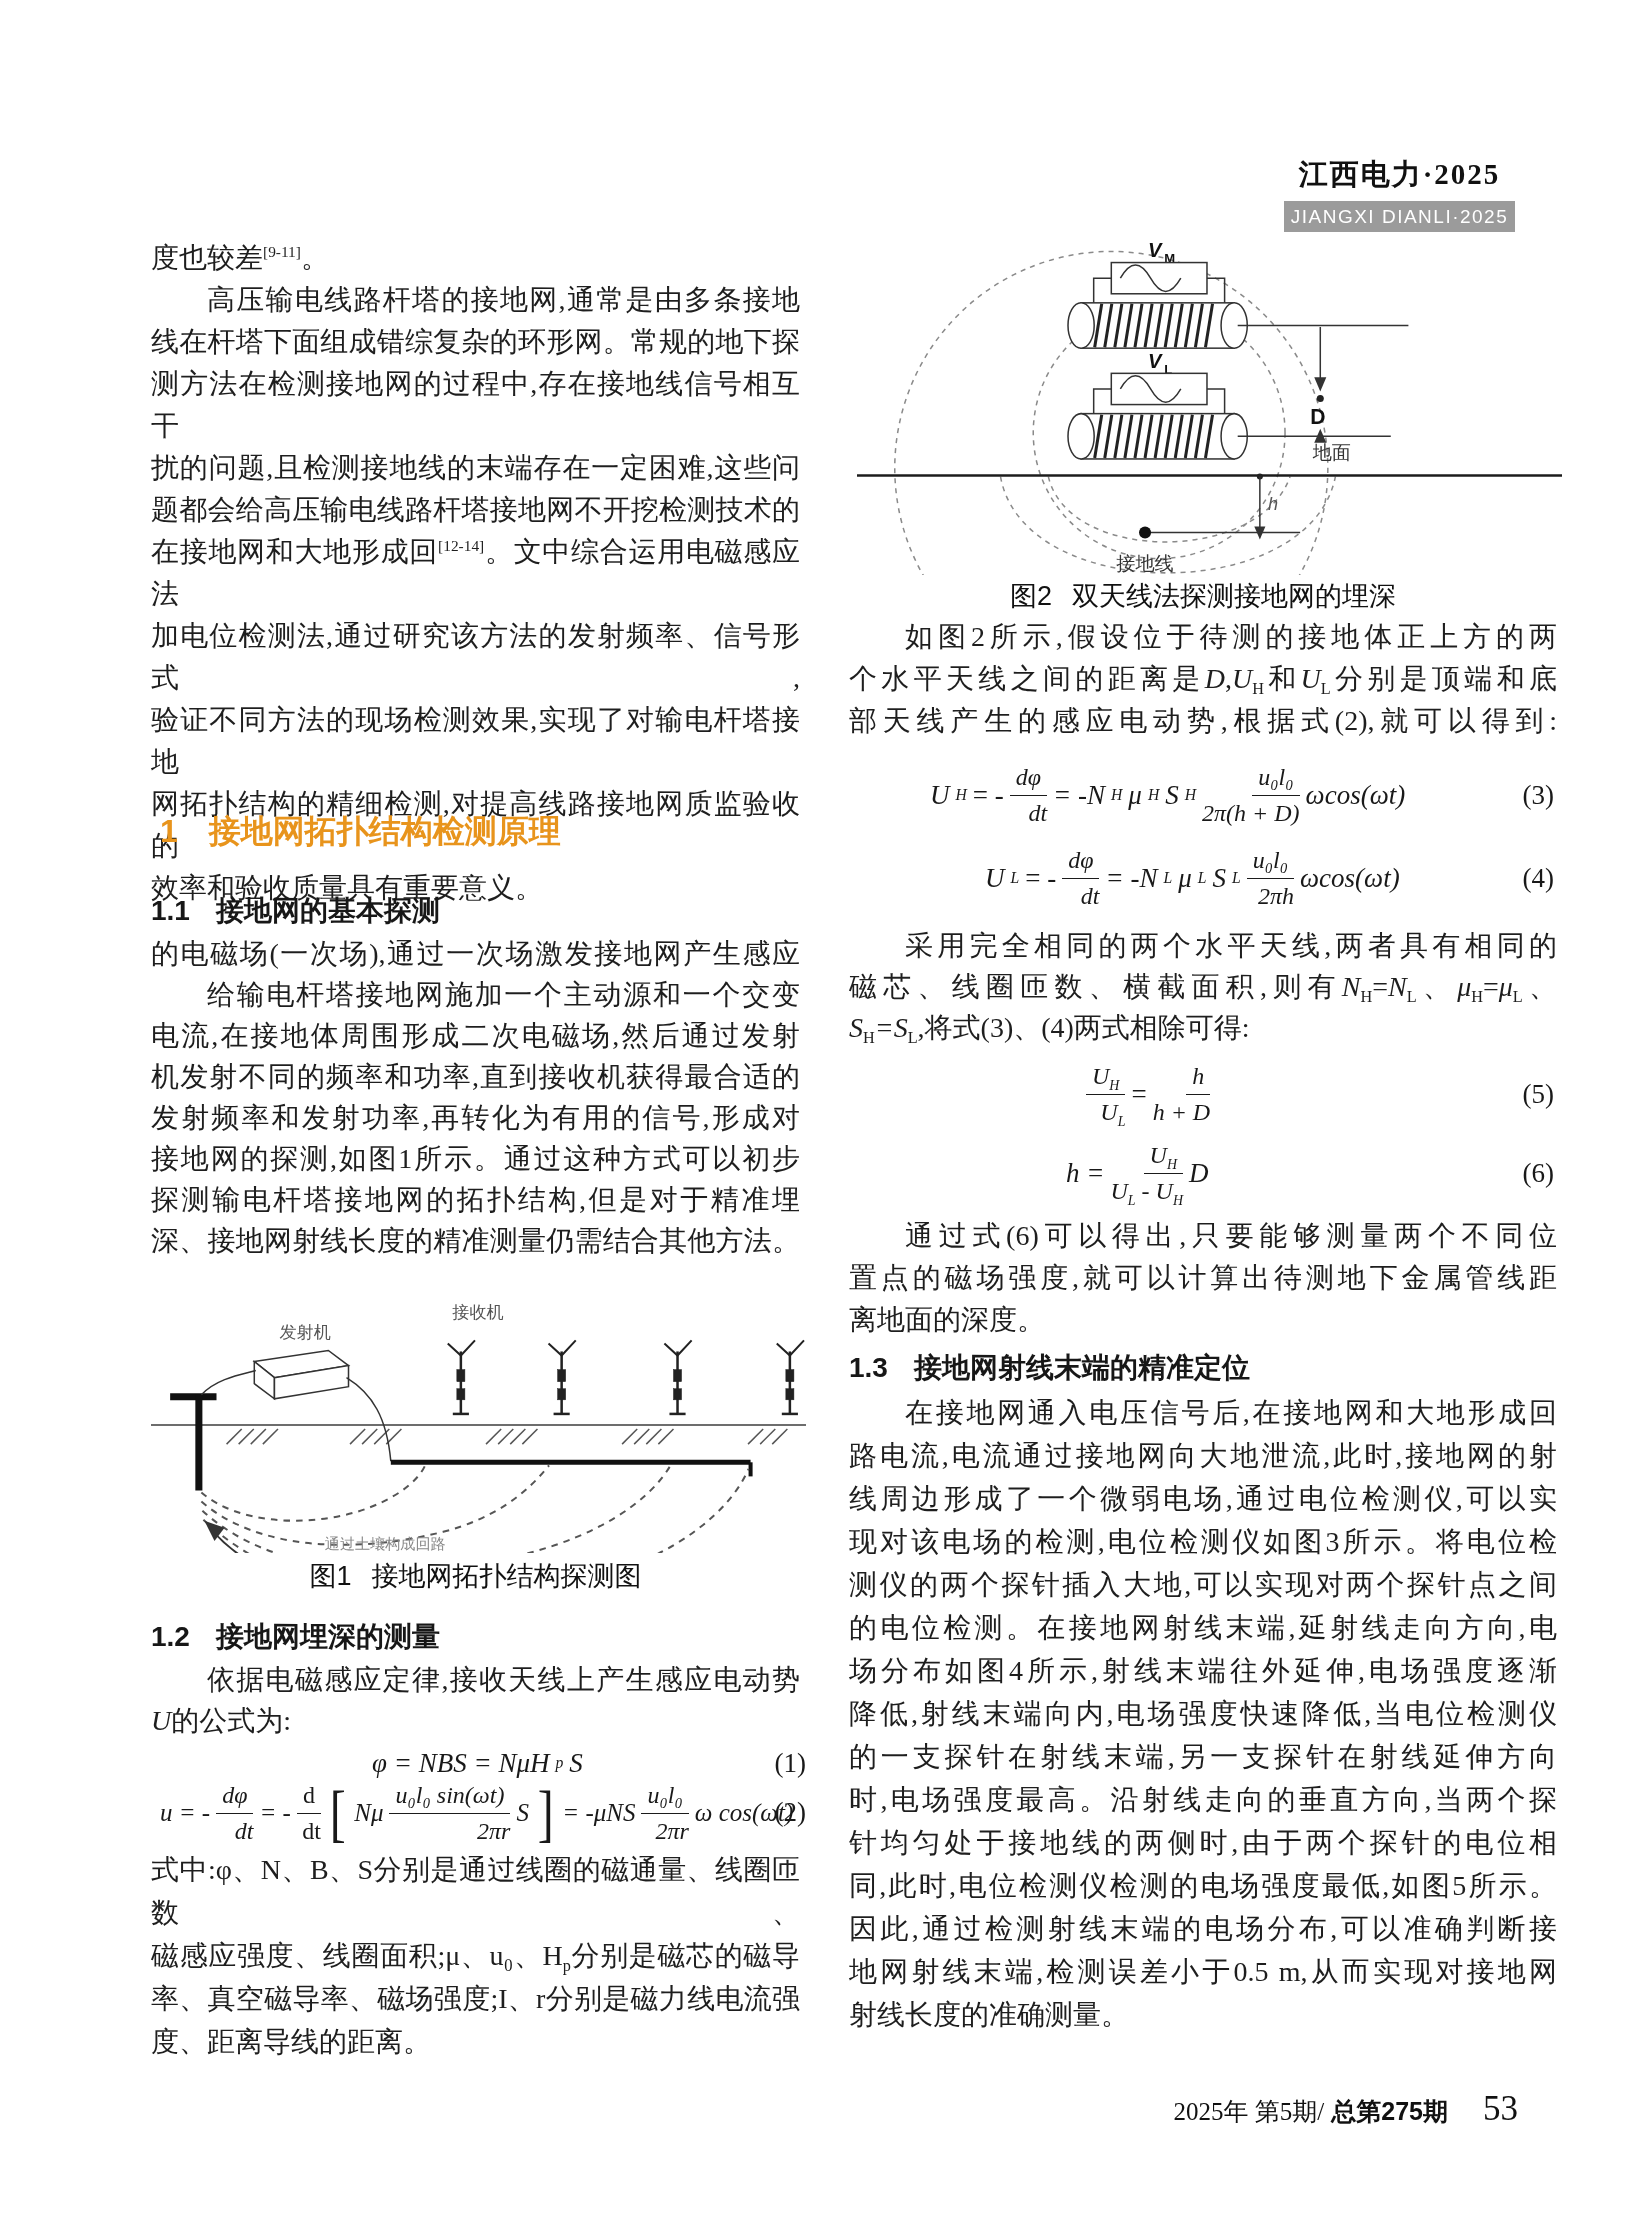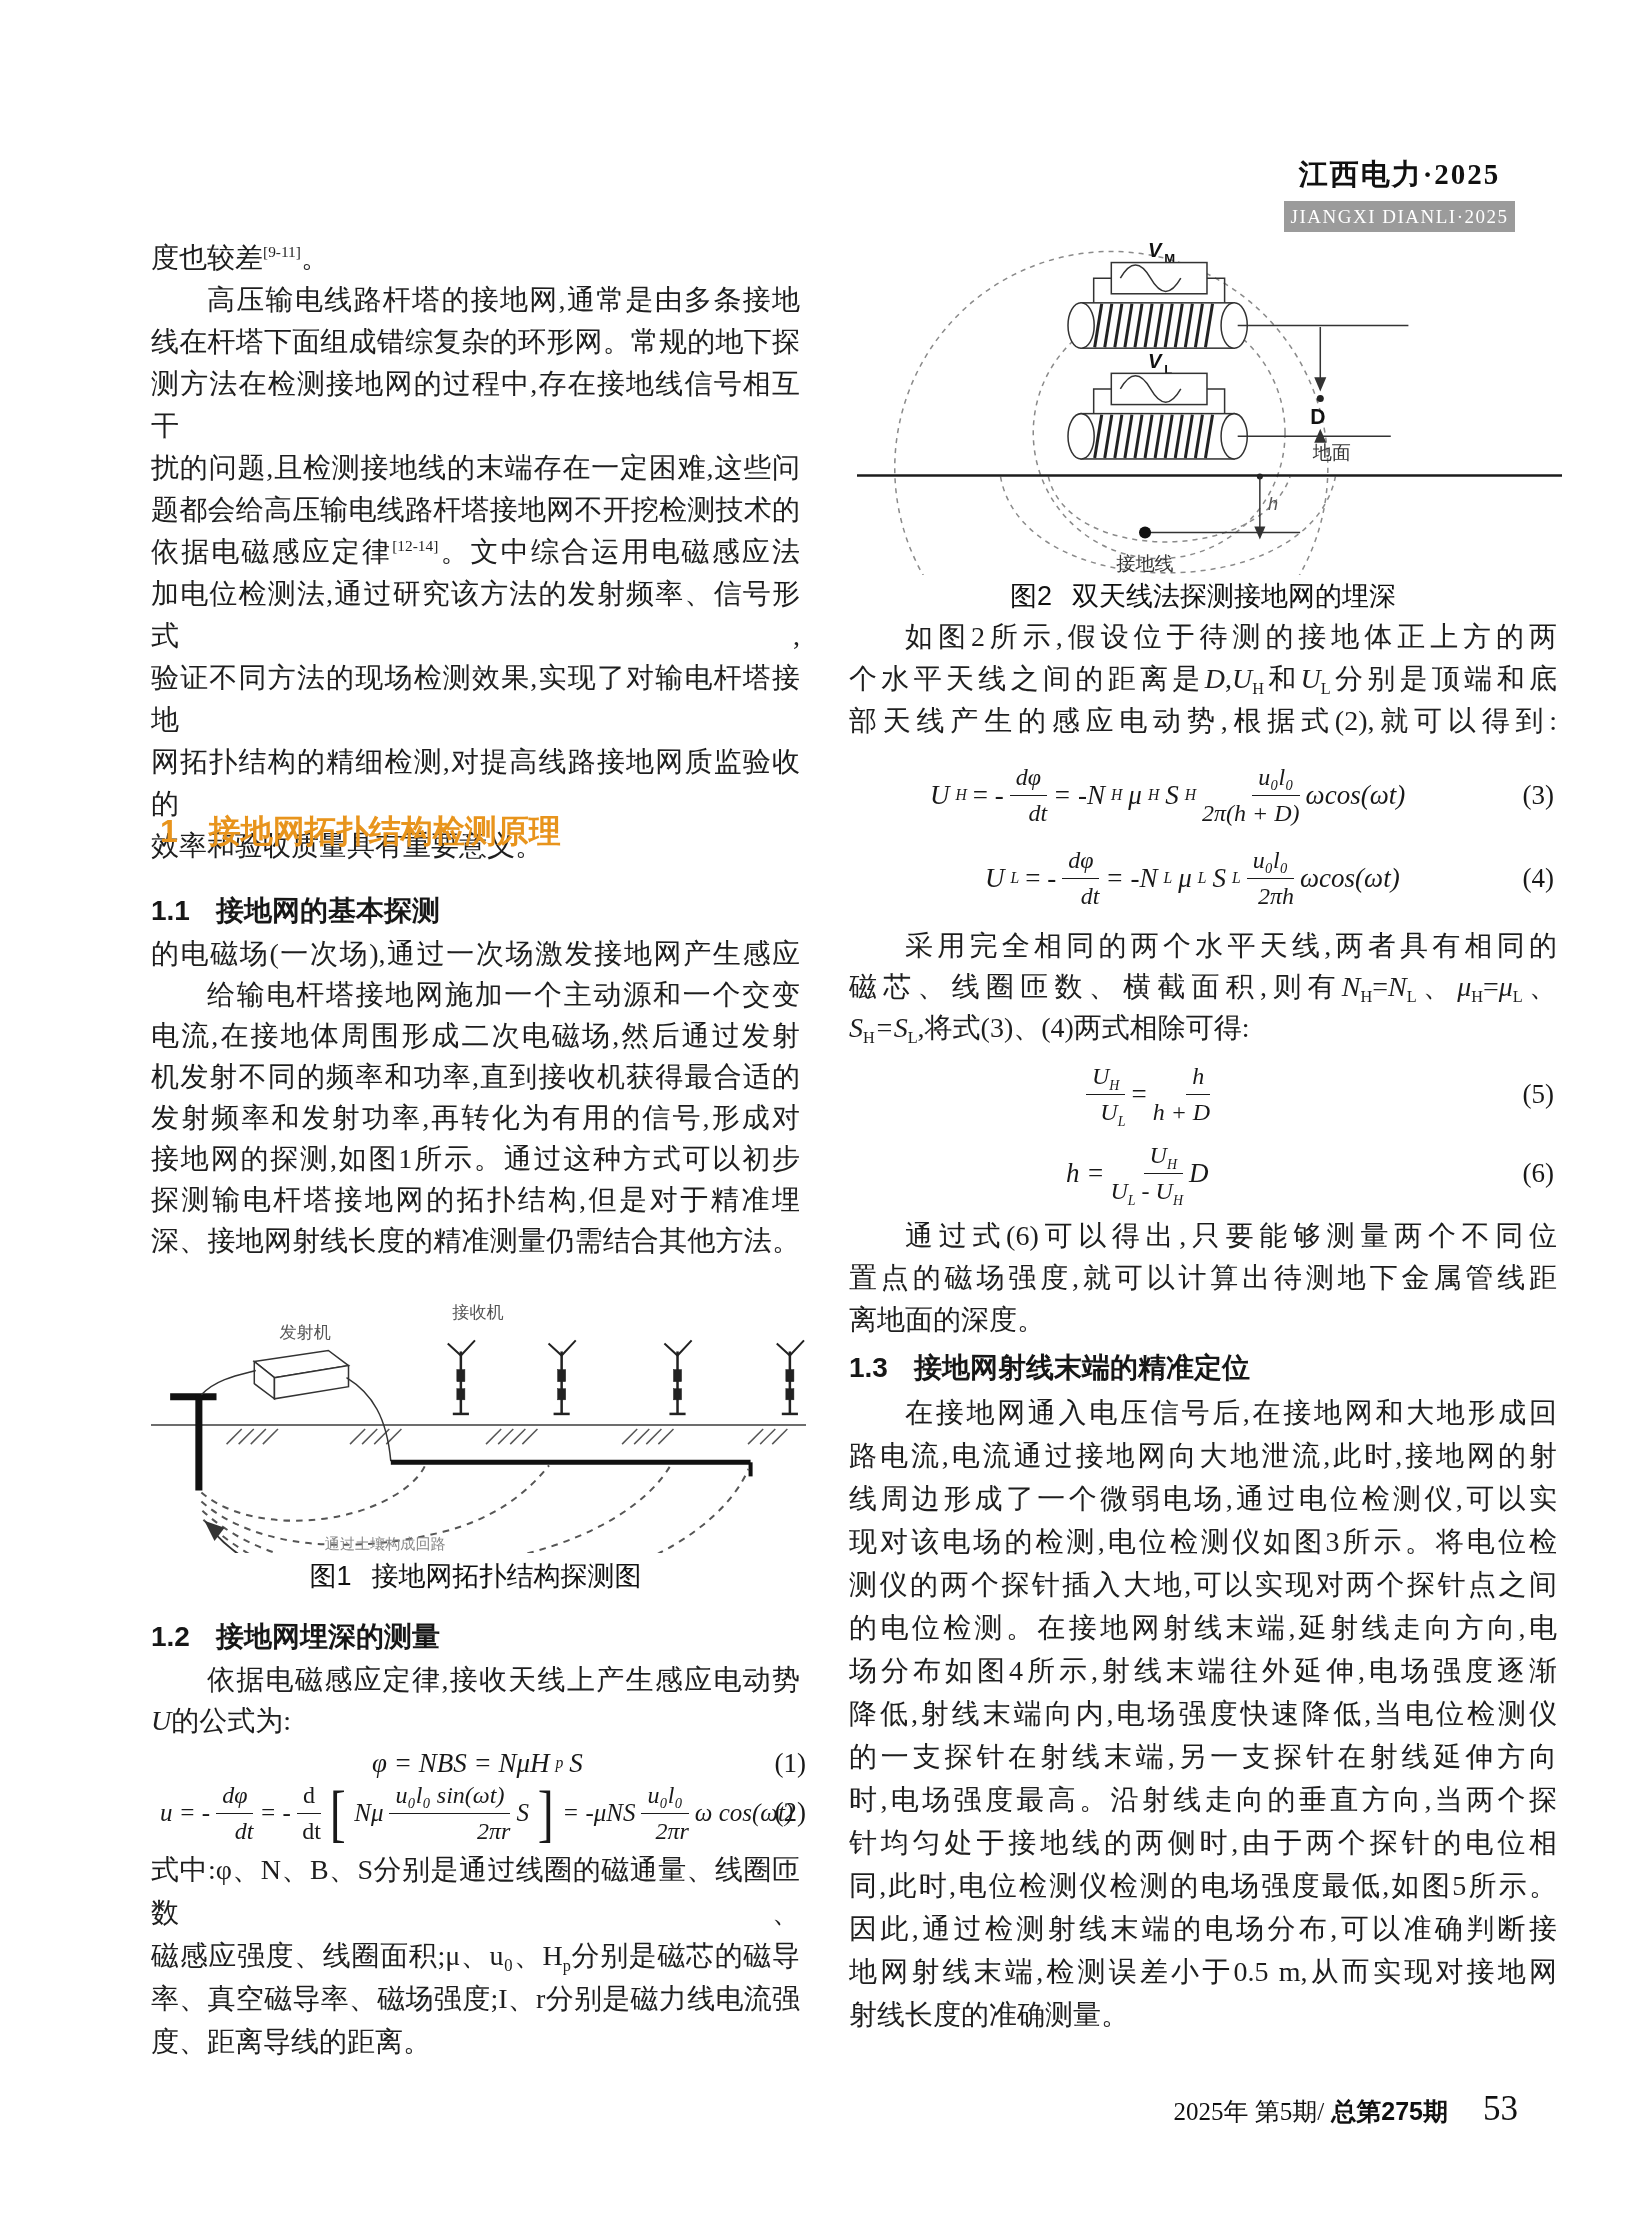--- a/index.html
+++ b/index.html
@@ -3,21 +3,21 @@
 <meta charset="utf-8">
 <style>
   html,body{margin:0;padding:0;background:#e8e8e8;}
   .page{position:relative;width:1645px;height:2216px;background:#ffffff;overflow:hidden;
         font-family:"Liberation Serif",serif;color:#1e1e1e;}
   
   .brand-cn{position:absolute;left:1284px;top:155px;width:231px;text-align:center;
             font-weight:bold;font-size:29px;letter-spacing:2px;color:#111;}
   .brand-en{position:absolute;left:1284px;top:201px;width:231px;height:31px;line-height:31px;
             background:#9b9b9b;color:#fff;text-align:center;
-            font-family:Liberation Serif, serif;font-size:19px;letter-spacing:1.5px;}
+            font-family:Liberation Sans, sans-serif;font-size:19px;letter-spacing:1.5px;}
   
   .para{position:absolute;}
   .para.left{left:151px;width:649px;}
   .para.right{left:849px;width:708px;}
   .tl{display:block;line-height:42px;font-size:28px;text-align:justify;color:#1e1e1e;}
   .tl.j{text-align-last:justify;}
   .tl.ind{text-indent:56px;}
   sup{font-size:0.55em;vertical-align:super;line-height:0;}
   sub{font-size:0.58em;vertical-align:-6px;line-height:0;}
   .it{font-style:italic;}
@@ -63,21 +63,21 @@
   <div class="para left" style="top:237px">
     <div class="tl"><span>度也较差</span><sup>[9-11]</sup><span>。</span></div>
   </div>
 
   <div class="para left" style="top:279px">
     <div class="tl j ind">高压输电线路杆塔的接地网,通常是由多条接地</div>
     <div class="tl j">线在杆塔下面组成错综复杂的环形网。常规的地下探</div>
     <div class="tl j">测方法在检测接地网的过程中,存在接地线信号相互干</div>
     <div class="tl j">扰的问题,且检测接地线的末端存在一定困难,这些问</div>
     <div class="tl j">题都会给高压输电线路杆塔接地网不开挖检测技术的</div>
-    <div class="tl j"><span>依据电磁感应定律</span><sup>[12-14]</sup><span>。文中综合运用电磁感应法</span></div>
+    <div class="tl j"><span>在接地网和大地形成回</span><sup>[12-14]</sup><span>。文中综合运用电磁感应法</span></div>
     <div class="tl j">加电位检测法,通过研究该方法的发射频率、信号形式,</div>
     <div class="tl j">验证不同方法的现场检测效果,实现了对输电杆塔接地</div>
     <div class="tl j">网拓扑结构的精细检测,对提高线路接地网质监验收的</div>
     <div class="tl">效率和验收质量具有重要意义。</div>
   </div>
 
   <div class="sec1" style="color:#E8941C">
     <span>1</span>
     <span>接地网拓扑结构检测原理</span>
   </div>

